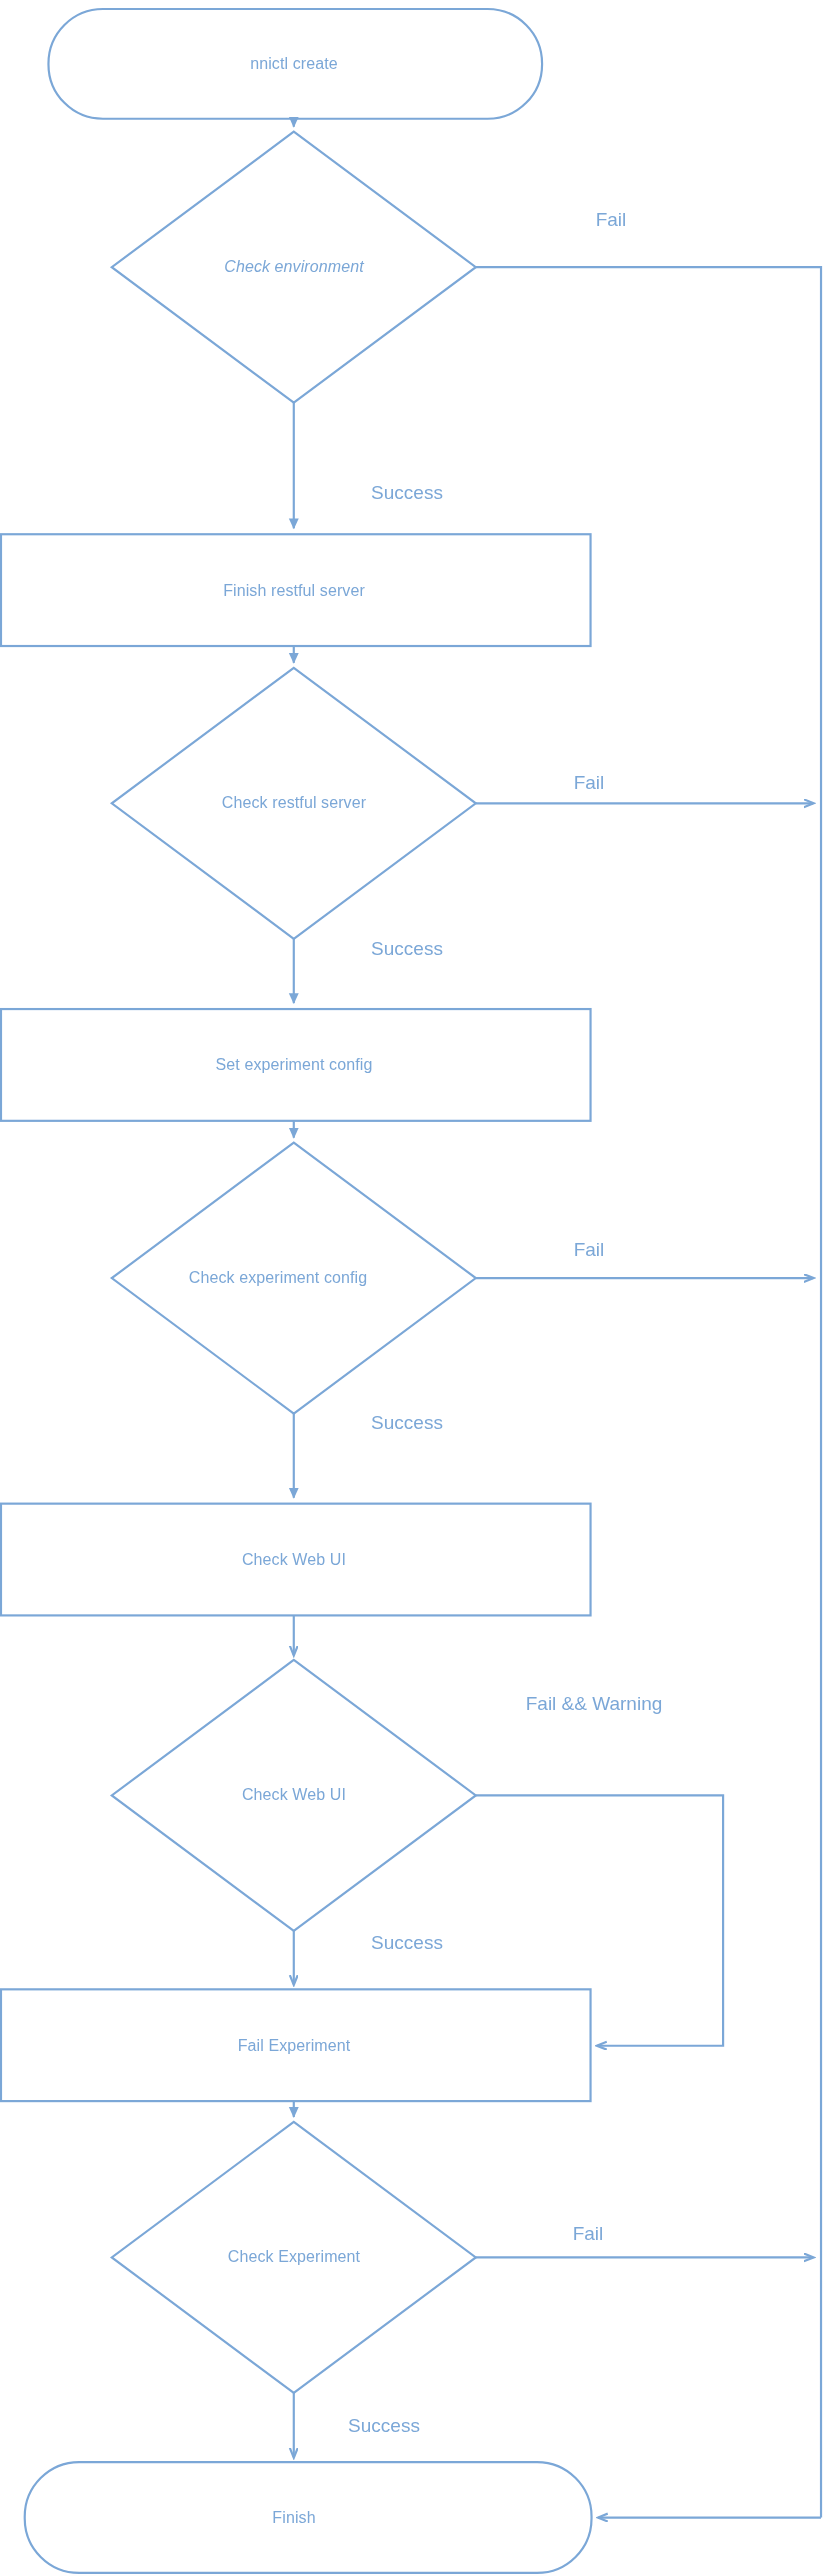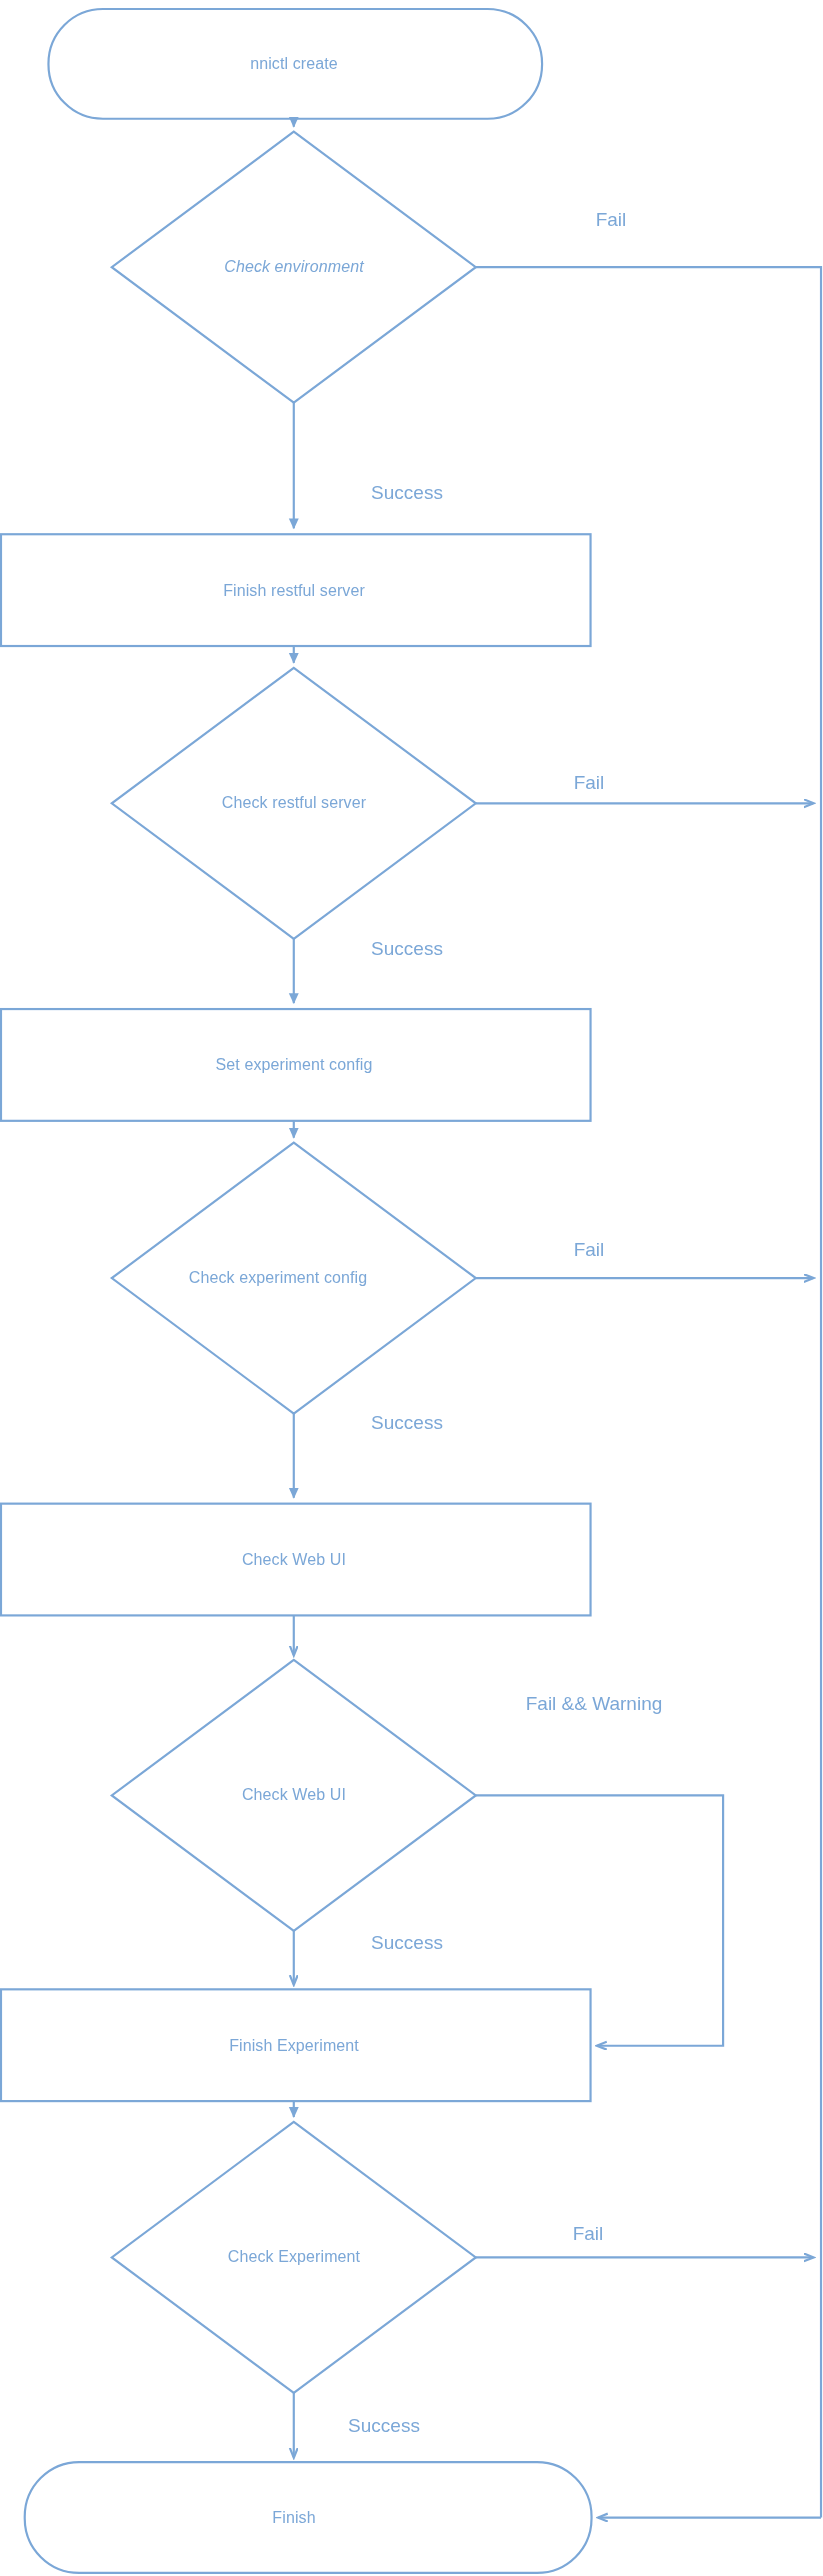--- a/index.html
+++ b/index.html
@@ -108,21 +108,21 @@
 <div class="node-label" style="left:294px;top:803px;">Check restful server</div>
 
 <div class="node-label" style="left:294px;top:1065px;">Set experiment config</div>
 
 <div class="node-label" style="left:278px;top:1278px;">Check experiment config</div>
 
 <div class="node-label" style="left:294px;top:1560px;">Check Web UI</div>
 
 <div class="node-label" style="left:294px;top:1795px;">Check Web UI</div>
 
-<div class="node-label" style="left:294px;top:2046px;">Finish Experiment</div>
+<div class="node-label" style="left:294px;top:2046px;">Fail Experiment</div>
 
 <div class="node-label" style="left:294px;top:2257px;">Check Experiment</div>
 
 <div class="node-label" style="left:294px;top:2518px;">Finish</div>
 
 <div class="edge-label" style="left:611px;top:220px;">Fail</div>
 
 <div class="edge-label" style="left:407px;top:493px;">Success</div>
 
 <div class="edge-label" style="left:589px;top:783px;">Fail</div>

